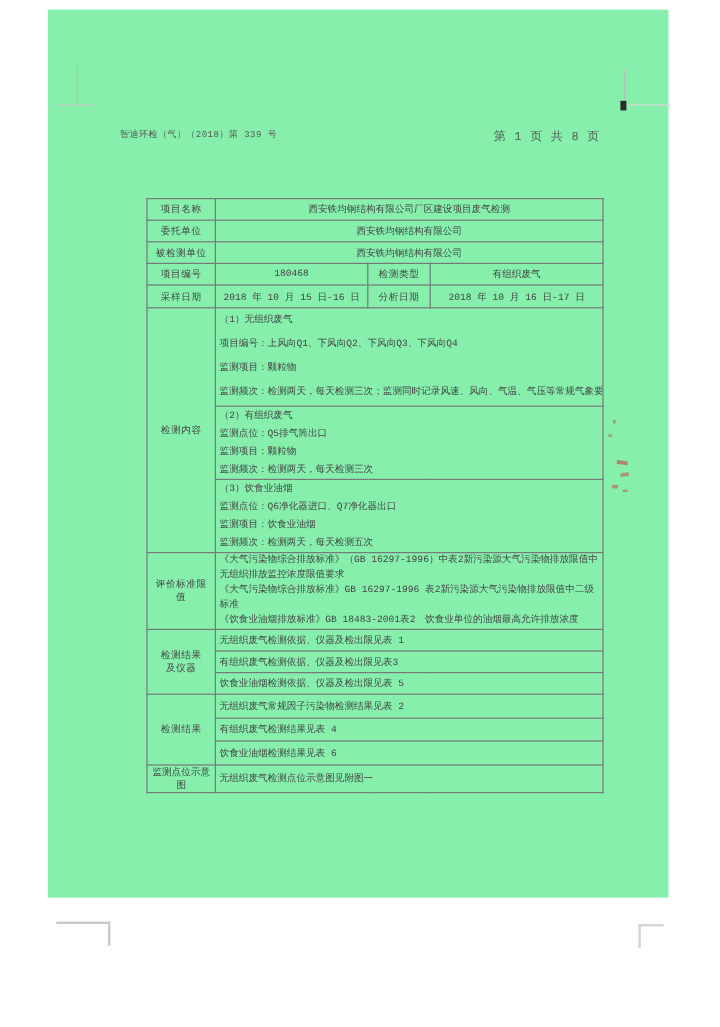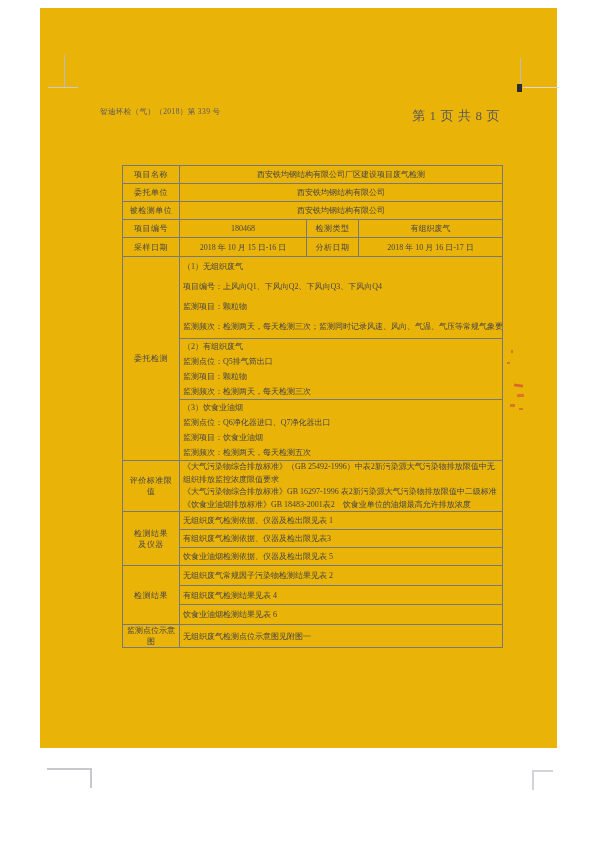--- a/index.html
+++ b/index.html
@@ -3,36 +3,37 @@
 <meta charset="utf-8">
 <style>
   * { margin:0; padding:0; box-sizing:border-box; }
   html,body { background:#ffffff; }
   .canvas {
     position:relative; width:600px; height:856px; background:#ffffff;
     font-family:"Liberation Serif","DejaVu Serif",serif; overflow:hidden;
   }
   .scan {
     position:absolute; left:40px; top:8px; width:517px; height:740px;
-    background:#eab308;
+    background:#86efac;
+    font-family:Liberation Mono, monospace;
   }
   
   .cm { position:absolute; background:#b9bcc0; }
   .cm-tl-v { left:24px; top:47px; width:1px; height:33px; }
   .cm-tl-h { left:8px;  top:79px; width:30px; height:1px; background:#c9cbd0; }
   .cm-tr-v { left:480px; top:50px; width:1px; height:30px; }
   .cm-tr-h { left:483px; top:79px; width:36px; height:1px; background:#d7d9dc; }
   .cm-tr-dot { left:477px; top:76px; width:5px; height:8px; background:#2c2c2e; }
   .cm-bl-h { left:7px;  top:760px; width:43px; height:2px; background:#c7c9cd; }
   .cm-bl-v { left:50px; top:760px; width:2px; height:20px; background:#c7c9cd; }
   .cm-br-h { left:492px; top:762px; width:21px; height:2px; background:#d2d4d8; }
   .cm-br-v { left:492px; top:762px; width:2px; height:20px; background:#d2d4d8; }
 
   .hdr-left  { position:absolute; left:60px; top:99px; font-size:7.5px; color:#58585a; letter-spacing:.4px; }
-  .hdr-right { position:absolute; right:57px; top:99px; font-size:13px; color:#58585a; letter-spacing:.6px; }
+  .hdr-right { position:absolute; right:57px; top:99px; font-size:10px; color:#58585a; letter-spacing:.6px; }
   .title {
     position:absolute; left:0; top:126px; width:100%; text-align:center;
     font-size:15px; font-weight:bold; color:#242426; letter-spacing:11px; text-indent:11px;
   }
 
   table.rpt { position:absolute; left:82px; top:157px; width:380px;
     border-collapse:collapse; table-layout:fixed; }
   table.rpt td {
     border:1px solid #77787a; font-size:8px; color:#454547;
     padding:0 3px; overflow:hidden;
@@ -113,21 +114,21 @@
         <td class="ctr">有组织废气</td>
       </tr>
       <tr style="height:19px">
         <td class="lbl">采样日期</td>
         <td class="ctr">2018 年 10 月 15 日-16 日</td>
         <td class="lbl">分析日期</td>
         <td class="ctr">2018 年 10 月 16 日-17 日</td>
       </tr>
 
       <tr style="height:82px">
-        <td class="lbl" rowspan="3">委托检测</td>
+        <td class="lbl" rowspan="3">检测内容</td>
         <td class="sec sec1" colspan="3">
           <div>（1）无组织废气</div>
           <div>项目编号：上风向Q1、下风向Q2、下风向Q3、下风向Q4</div>
           <div>监测项目：颗粒物</div>
           <div>监测频次：检测两天，每天检测三次；监测同时记录风速、风向、气温、气压等常规气象要素</div>
         </td>
       </tr>
       <tr style="height:60px">
         <td class="sec sec2" colspan="3">
           <div>（2）有组织废气</div>
@@ -141,21 +142,21 @@
           <div>（3）饮食业油烟</div>
           <div>监测点位：Q6净化器进口、Q7净化器出口</div>
           <div>监测项目：饮食业油烟</div>
           <div>监测频次：检测两天，每天检测五次</div>
         </td>
       </tr>
 
       <tr style="height:50px">
         <td class="lbl">评价标准限值</td>
         <td class="std" colspan="3">
-          <div>《大气污染物综合排放标准》（GB 25492-1996）中表2新污染源大气污染物排放限值中无组织排放监控浓度限值要求</div>
+          <div>《大气污染物综合排放标准》（GB 16297-1996）中表2新污染源大气污染物排放限值中无组织排放监控浓度限值要求</div>
           <div>《大气污染物综合排放标准》GB 16297-1996 表2新污染源大气污染物排放限值中二级标准</div>
           <div>《饮食业油烟排放标准》GB 18483-2001表2　饮食业单位的油烟最高允许排放浓度</div>
         </td>
       </tr>
 
       <tr style="height:18px">
         <td class="lbl" rowspan="3">
           <div>检测结果</div>
           <div>及仪器</div>
         </td>

